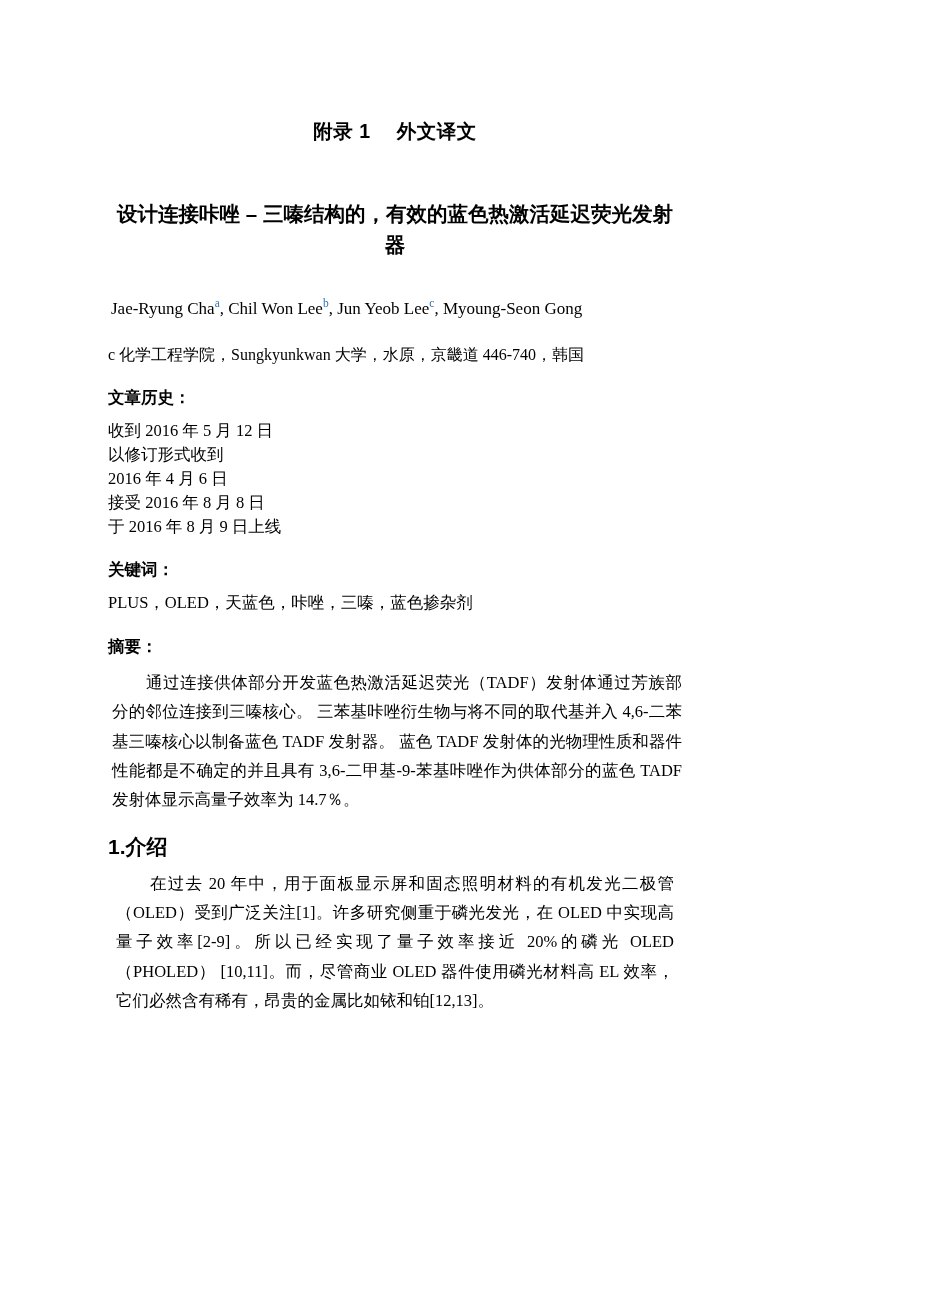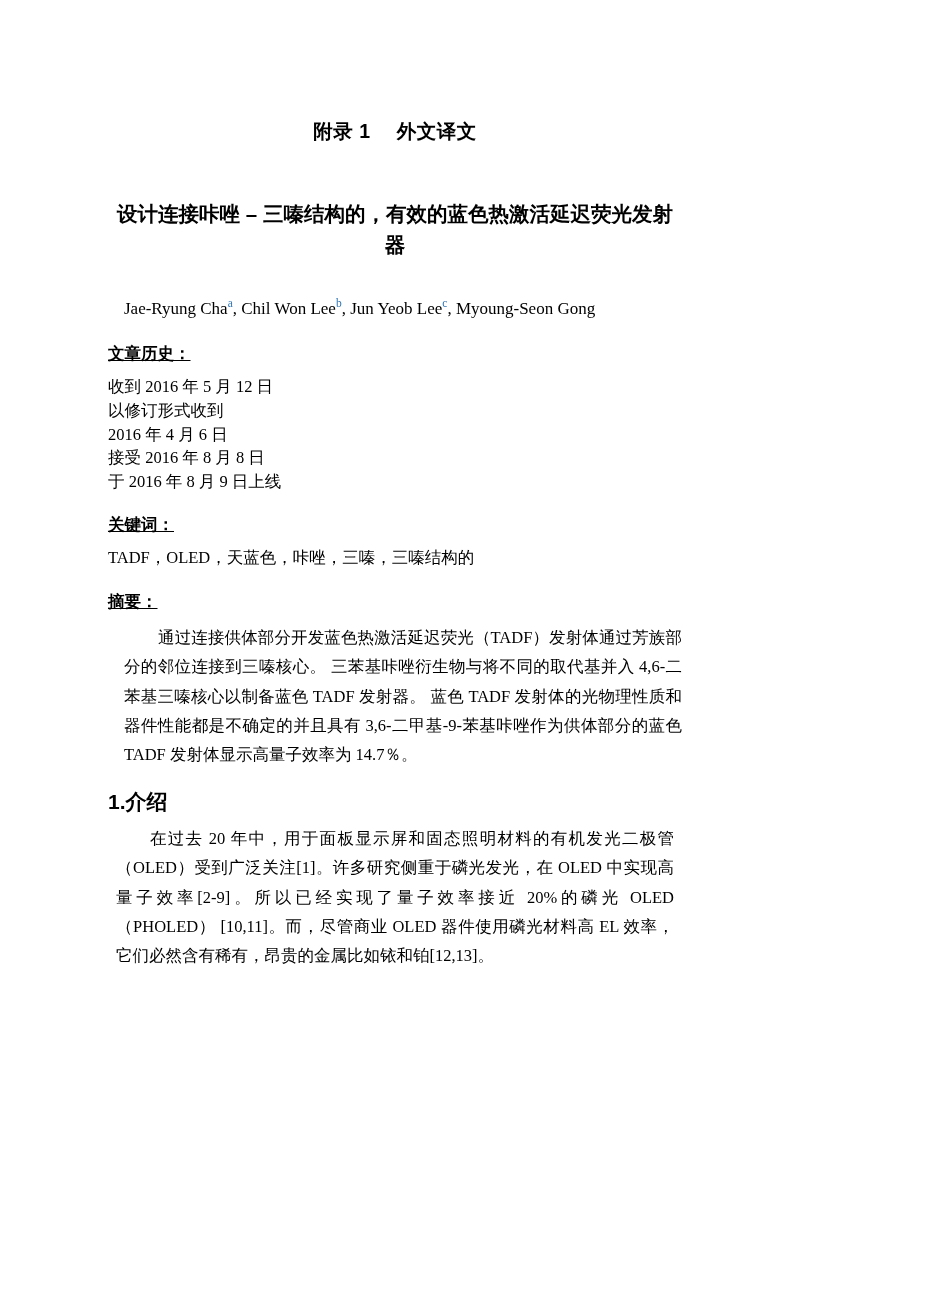--- a/index.html
+++ b/index.html
@@ -37,59 +37,58 @@
     font-family: "Liberation Sans", sans-serif;
     font-weight: bold;
     font-size: 20.5px;
     line-height: 1.5;
     text-align: center;
     margin: 4px 0 34px 0;
   }
   .authors {
     font-size: 17px;
     line-height: 1.5;
-    margin: 0 0 22px 16px;
+    margin: 0 0 22px 3px;
   }
   .authors .sup {
     color: #2e74b5;
     font-size: 11.5px;
     vertical-align: super;
   }
   .affil {
     font-size: 16px;
     line-height: 1.55;
     margin: 0 0 12px 0;
     text-align: justify;
   }
   .section-head {
     font-family: "Liberation Sans", sans-serif;
     font-weight: bold;
     font-size: 16.5px;
     margin: 20px 0 10px 0;
-    text-decoration: underline;
   }
   .history-lines {
     font-size: 16.5px;
     line-height: 1.45;
     margin: 0 0 0 0;
   }
   .history-lines div {
     white-space: nowrap;
   }
   .keywords {
     font-size: 16.5px;
     line-height: 1.5;
     margin: 0 0 6px 0;
   }
   .abstract-body {
     font-size: 16.5px;
     line-height: 1.78;
     text-align: justify;
     text-indent: 34px;
-    margin: 4px 0 0 16px;
+    margin: 4px 0 0 4px;
   }
   .numbered-head {
     font-family: "Liberation Sans", sans-serif;
     font-weight: bold;
     font-size: 21px;
     margin: 18px 0 8px 0;
   }
   .intro-body {
     font-size: 16.5px;
     line-height: 1.78;
@@ -106,32 +105,33 @@
   <div class="appendix-title">
     <span>附录 1</span><span class="gap"></span><span>外文译文</span>
   </div>
 
   <div class="doc-title">设计连接咔唑 – 三嗪结构的，有效的蓝色热激活延迟荧光发射器</div>
 
   <div class="authors">
     <span>Jae-Ryung Cha</span><span class="sup">a</span><span>, </span><span>Chil Won Lee</span><span class="sup">b</span><span>, </span><span>Jun Yeob Lee</span><span class="sup">c</span><span>, </span><span>Myoung-Seon Gong</span>
   </div>
 
+  <div class="affil">c 化学工程学院，Sungkyunkwan 大学，水原，京畿道 446-740，韩国</div>
 
   <div class="section-head">文章历史：</div>
   <div class="history-lines">
     <div>收到 2016 年 5 月 12 日</div>
     <div>以修订形式收到</div>
     <div>2016 年 4 月 6 日</div>
     <div>接受 2016 年 8 月 8 日</div>
     <div>于 2016 年 8 月 9 日上线</div>
   </div>
 
   <div class="section-head">关键词：</div>
-  <div class="keywords">TADF，OLED，天蓝色，咔唑，三嗪，三嗪结构的</div>
+  <div class="keywords">PLUS，OLED，天蓝色，咔唑，三嗪，蓝色掺杂剂</div>
 
   <div class="section-head">摘要：</div>
   <div class="abstract-body">通过连接供体部分开发蓝色热激活延迟荧光（TADF）发射体通过芳族部分的邻位连接到三嗪核心。 三苯基咔唑衍生物与将不同的取代基并入 4,6-二苯基三嗪核心以制备蓝色 TADF 发射器。 蓝色 TADF 发射体的光物理性质和器件性能都是不确定的并且具有 3,6-二甲基-9-苯基咔唑作为供体部分的蓝色 TADF 发射体显示高量子效率为 14.7％。</div>
 
   <div class="numbered-head">1.介绍</div>
   <div class="intro-body">在过去 20 年中，用于面板显示屏和固态照明材料的有机发光二极管（OLED）受到广泛关注[1]。许多研究侧重于磷光发光，在 OLED 中实现高量子效率[2-9]。所以已经实现了量子效率接近 20%的磷光 OLED（PHOLED） [10,11]。而，尽管商业 OLED 器件使用磷光材料高 EL 效率，它们必然含有稀有，昂贵的金属比如铱和铂[12,13]。</div>
 
 </div>
 
 </body></html>

